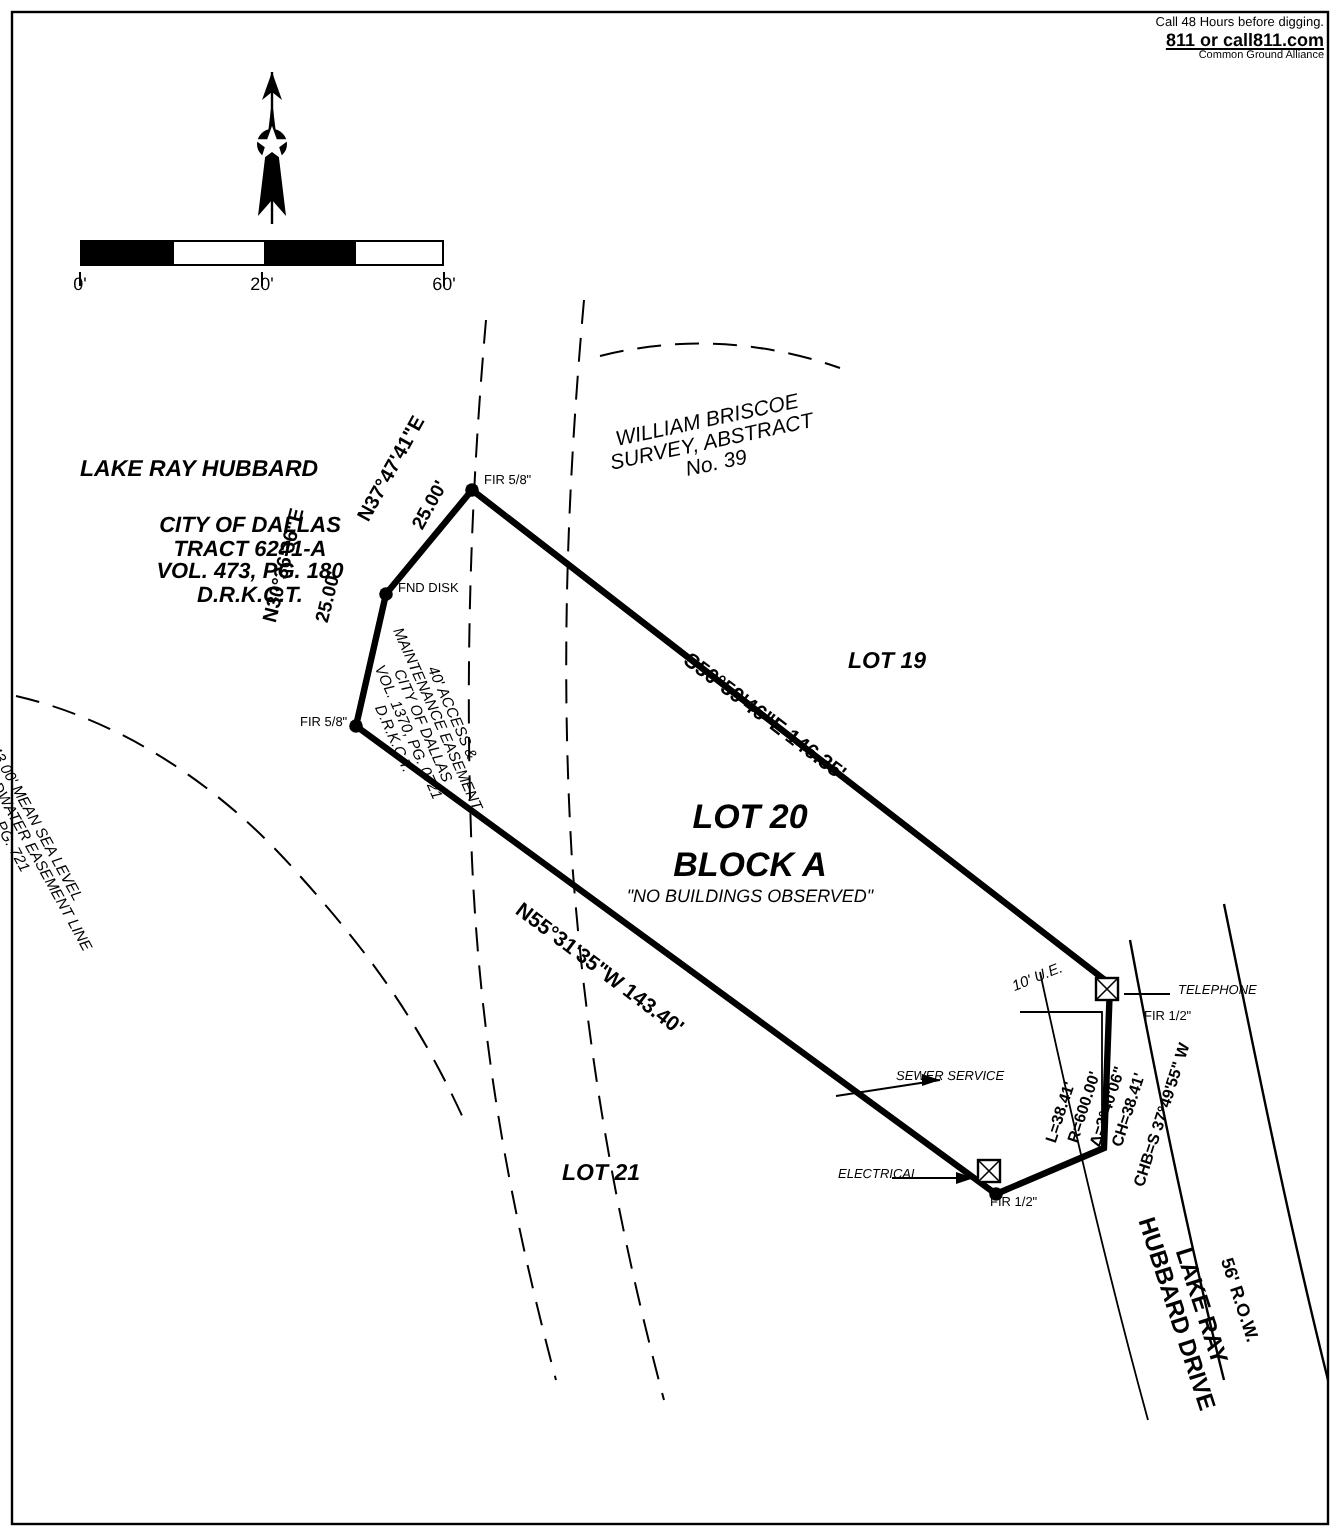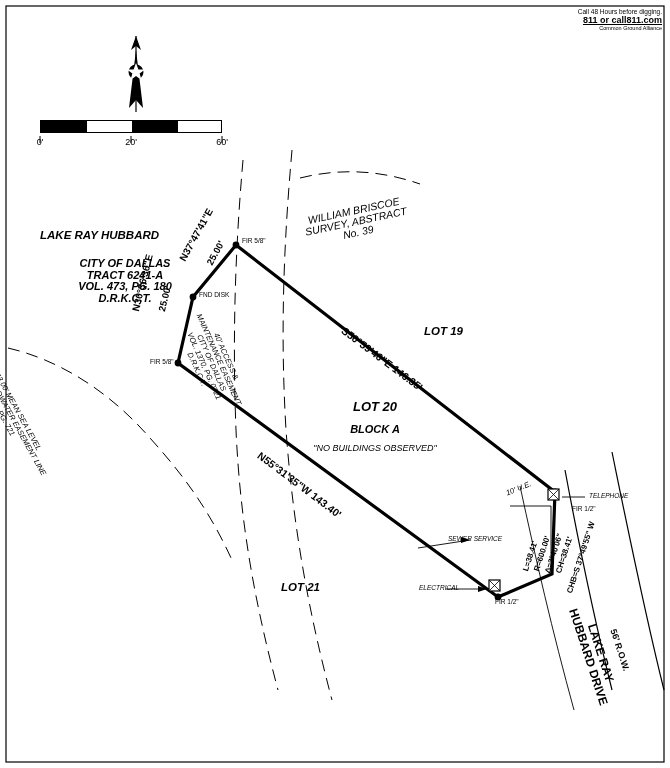--- a/index.html
+++ b/index.html
@@ -115,22 +115,22 @@
 D.R.K.C.T.</div>
 
   <div class="txt i ctr" style="left:289px;top:219px;font-size:10.5px;width:130px;transform:rotate(-12deg);transform-origin:left top;">WILLIAM BRISCOE
 SURVEY, ABSTRACT
 No. 39</div>
 
   <div class="txt bi" style="left:424px;top:325px;font-size:11.5px;">LOT 19</div>
 
   <div class="txt bi" style="left:281px;top:533px;font-size:11.5px;margin-top:48px;">LOT 21</div>
 
-  <div class="txt bi ctr" style="left:300px;top:400px;font-size:13px;width:150px;">LOT 20</div>
-  <div class="txt bi ctr" style="left:300px;top:424px;font-size:11px;width:150px;">BLOCK A</div>
+  <div class="txt bi ctr" style="left:300px;top:400px;font-size:17px;width:150px;">LOT 20</div>
+  <div class="txt bi ctr" style="left:300px;top:424px;font-size:17px;width:150px;">BLOCK A</div>
   <div class="txt i ctr" style="left:295px;top:444px;font-size:9px;width:160px;">"NO BUILDINGS OBSERVED"</div>
 
   <div class="txt b" style="left:178px;top:258px;font-size:10px;transform:rotate(-61deg);transform-origin:left top;">N37°47'41"E</div>
   <div class="txt b" style="left:205px;top:262px;font-size:9.5px;transform:rotate(-61deg);transform-origin:left top;">25.00'</div>
 
   <div class="txt b" style="left:131px;top:310px;font-size:10px;transform:rotate(-76deg);transform-origin:left top;">N30°36'36"E</div>
   <div class="txt b" style="left:157px;top:310px;font-size:9.5px;transform:rotate(-76deg);transform-origin:left top;">25.00'</div>
 
   <div class="txt b" style="left:346px;top:325px;font-size:10.5px;transform:rotate(37deg);transform-origin:left top;">S50°59'46"E 146.35'</div>
 

